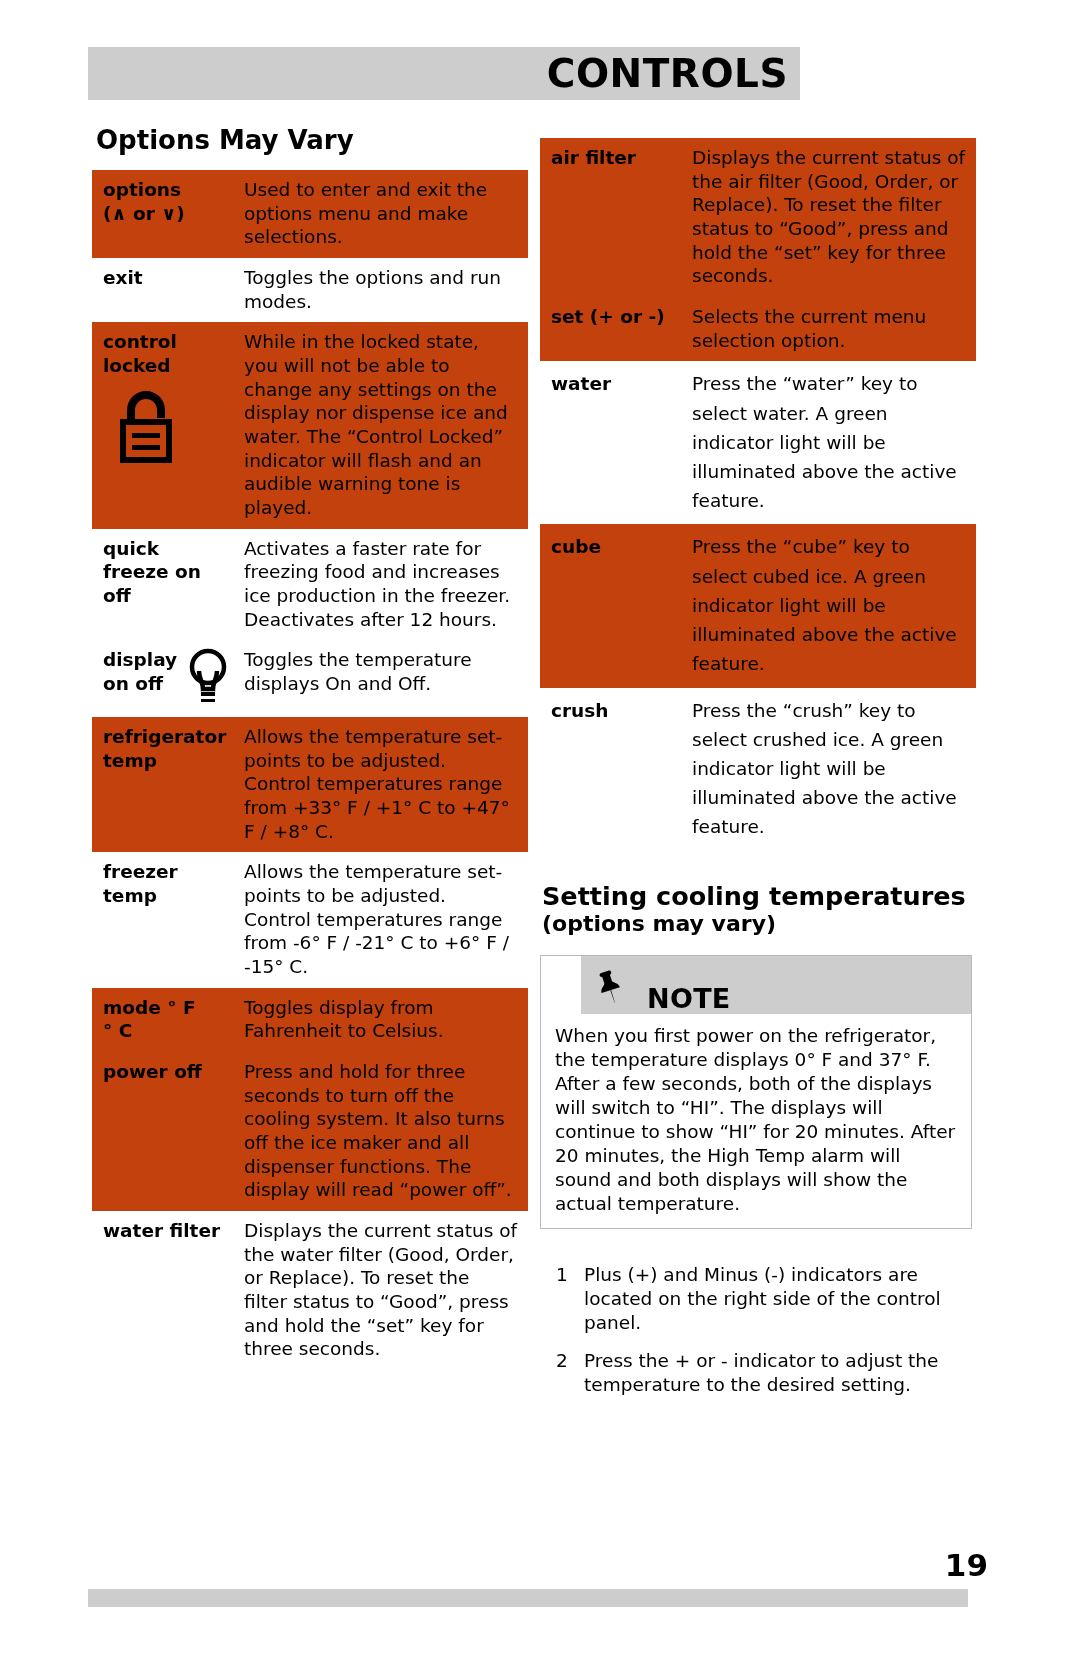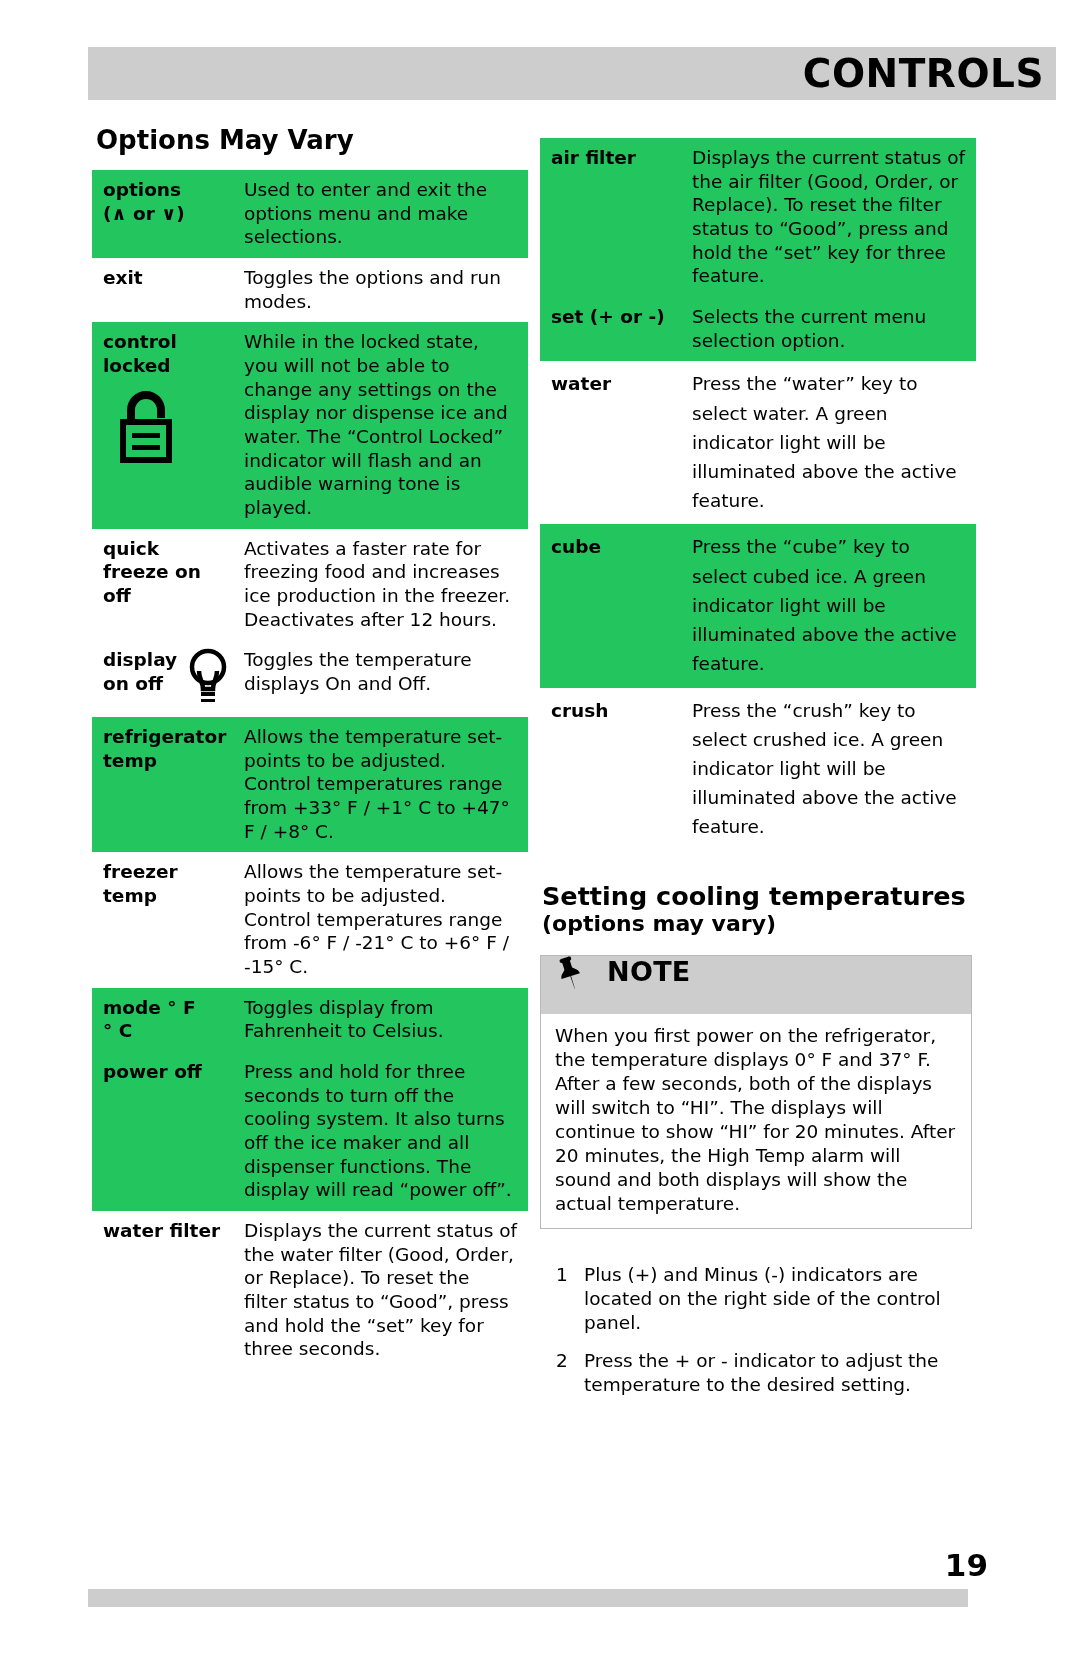--- a/index.html
+++ b/index.html
@@ -13,21 +13,21 @@
     position: relative;
     width: 1080px; height: 1669px;
     background: #ffffff;
     overflow: hidden;
   }
 
   
   .header-bar {
     position: absolute;
     left: 88px; top: 47px;
-    width: 968px; height: 53px;
+    width: 712px; height: 53px;
     background: #cdcdcd;
     display: flex;
     align-items: center;
     justify-content: flex-end;
   }
   .header-title {
     font-family: "DejaVu Sans", sans-serif;
     font-weight: bold;
     font-size: 39px;
     letter-spacing: 0.5px;
@@ -51,21 +51,21 @@
   .section-title {
     font-weight: bold;
     font-size: 26px;
     color: #000;
     margin: 0 0 14px 4px;
     line-height: 1.15;
   }
 
   
   .deftable { width: 100%; border-collapse: collapse; }
-  .deftable tr.shaded { background: #22c55e; }
+  .deftable tr.shaded { background: #c2410c; }
   .deftable td {
     vertical-align: top;
     padding: 8px 10px 9px 10px;
     font-size: 18.5px;
     line-height: 1.28;
     color: #000;
   }
   .deftable td.term {
     width: 148px;
     font-weight: bold;
@@ -94,23 +94,24 @@
   
   .note-box {
     margin-top: 18px;
     width: 432px;
     border: 1px solid #b9b9b9;
   }
   .note-head {
     background: #cdcdcd;
     height: 58px;
     display: flex;
-    align-items: flex-start;
+    align-items: flex-end;
     padding-left: 14px;
     gap: 22px;
+    margin-left: 40px;
   }
   .note-head .label {
     font-weight: bold;
     font-size: 27px;
     color: #000;
     letter-spacing: 0.3px;
   }
   .note-body {
     background: #ffffff;
     padding: 10px 12px 12px 14px;
@@ -300,21 +301,21 @@
     <table class="deftable">
         <tbody id="right-body">
           <tr class="shaded ">
             <td class="term">
               <div class="term-inner">
                 <div class="term-lines">
                   <div>air filter</div>
                 </div>
               </div>
             </td>
-            <td class="desc">Displays the current status of the air filter (Good, Order, or Replace). To reset the filter status to “Good”, press and hold the “set” key for three feature.</td>
+            <td class="desc">Displays the current status of the air filter (Good, Order, or Replace). To reset the filter status to “Good”, press and hold the “set” key for three seconds.</td>
           </tr>
           <tr class="shaded ">
             <td class="term">
               <div class="term-inner">
                 <div class="term-lines">
                   <div>set (+ or -)</div>
                 </div>
               </div>
             </td>
             <td class="desc">Selects the current menu selection option.</td>

